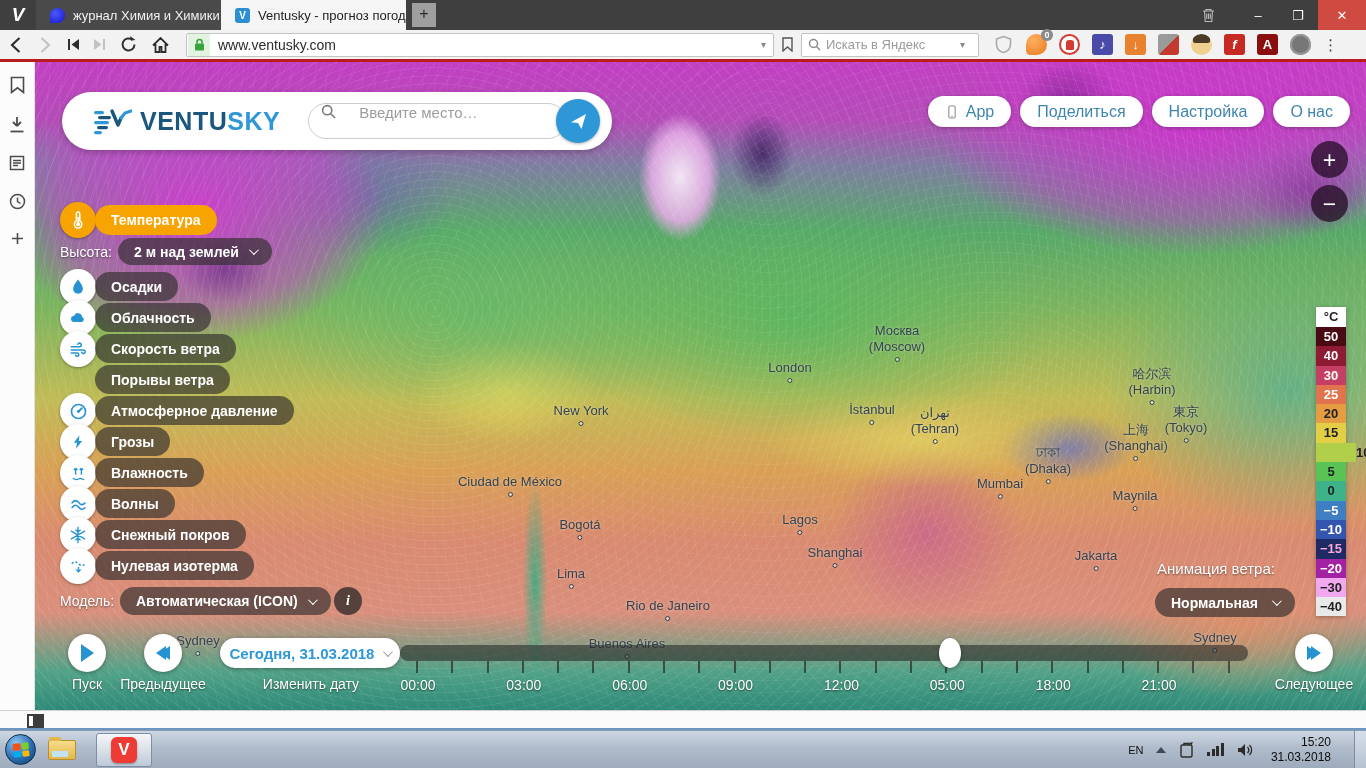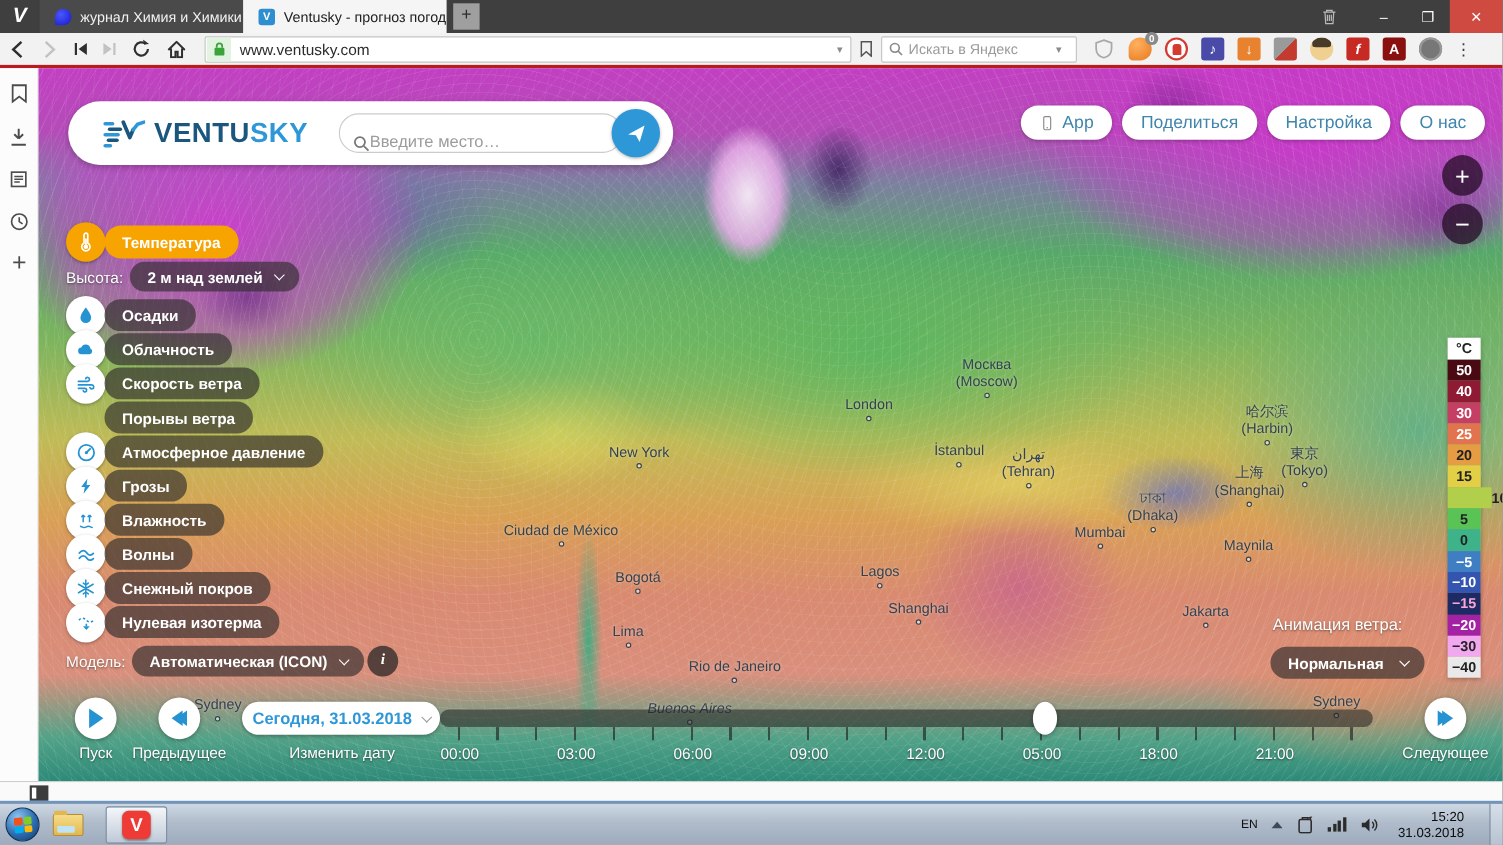--- a/index.html
+++ b/index.html
@@ -81,21 +81,21 @@
     repeating-radial-gradient(circle at 55% 12%, rgba(255,255,255,.10) 0 1px, rgba(255,255,255,0) 1px 12px)}
   .city{position:absolute;transform:translateX(-50%);text-align:center;color:#35424e;font-size:13px;line-height:16px;white-space:nowrap;text-shadow:0 0 3px rgba(255,255,255,.45)}
   .city .dot{display:block;width:5px;height:5px;border:1px solid #35424e;border-radius:50%;background:rgba(255,255,255,.55);margin:2px auto 0}
 
   
   #vheader{position:absolute;left:27px;top:30px;width:550px;height:58px;background:#fff;border-radius:29px;box-shadow:0 2px 6px rgba(0,0,0,.25);display:flex;align-items:center}
   #vlogo{display:flex;align-items:center;margin-left:30px;gap:8px}
   #vlogo .wordmark{font-size:25px;font-weight:bold;letter-spacing:.5px}
   #vlogo .p1{color:#1a567d}
   #vlogo .p2{color:#2e97d8}
-  #vsearch{margin-left:28px;width:258px;height:36px;border:1px solid #ccc;border-radius:18px;display:flex;align-items:flex-end;padding:0 12px;gap:0}
+  #vsearch{margin-left:28px;width:258px;height:36px;border:1px solid #ccc;border-radius:18px;display:flex;align-items:flex-start;padding:0 12px;gap:23px}
   #vsearch .ph{color:#9c9c9c;font-size:15px}
   #locate-btn{position:absolute;right:12px;top:7px;width:44px;height:44px;border-radius:50%;background:#2e97d8;display:flex;align-items:center;justify-content:center;box-shadow:0 1px 3px rgba(0,0,0,.3)}
   #vnav{position:absolute;right:16px;top:34px;display:flex;gap:9px}
   .navbtn{height:31px;background:#fff;border-radius:16px;color:#3f85ad;font-size:16px;display:flex;align-items:center;padding:0 17px;gap:7px;box-shadow:0 1px 4px rgba(0,0,0,.3);white-space:nowrap}
   .zoombtn{position:absolute;left:1276px;width:37px;height:37px;border-radius:50%;background:rgba(30,8,30,.72);color:#fff;font-size:23px;display:flex;align-items:center;justify-content:center;line-height:0}
 
   .wcirc{position:absolute;width:36px;height:36px;border-radius:50%;background:#fff;color:#2592d2;display:flex;align-items:center;justify-content:center;box-shadow:0 1px 3px rgba(0,0,0,.35)}
   .ocirc{background:#f7a300;color:#fff}
   .dpill{position:absolute;height:29px;background:rgba(48,46,46,.66);color:#fff;font-weight:bold;font-size:14px;border-radius:15px;display:inline-flex;align-items:center;padding:0 16px;white-space:nowrap}
   .opill{background:#f7a300}
@@ -363,21 +363,21 @@
           <span class="dot"></span>
         </div>
         <div class="city" style="left: 536px; top: 504px;">
           <div>Lima</div>
           <span class="dot"></span>
         </div>
         <div class="city" style="left: 633px; top: 536px;">
           <div>Rio de Janeiro</div>
           <span class="dot"></span>
         </div>
-        <div class="city" style="left: 592px; top: 574px; font-style: italic;">
+        <div class="city" style="left: 592px; top: 574px;">
           <div>Buenos Aires</div>
           <span class="dot"></span>
         </div>
         <div class="city" style="left: 765px; top: 450px;">
           <div>Lagos</div>
           <span class="dot"></span>
         </div>
         <div class="city" style="left: 800px; top: 483px;">
           <div>Shanghai</div>
           <span class="dot"></span>

